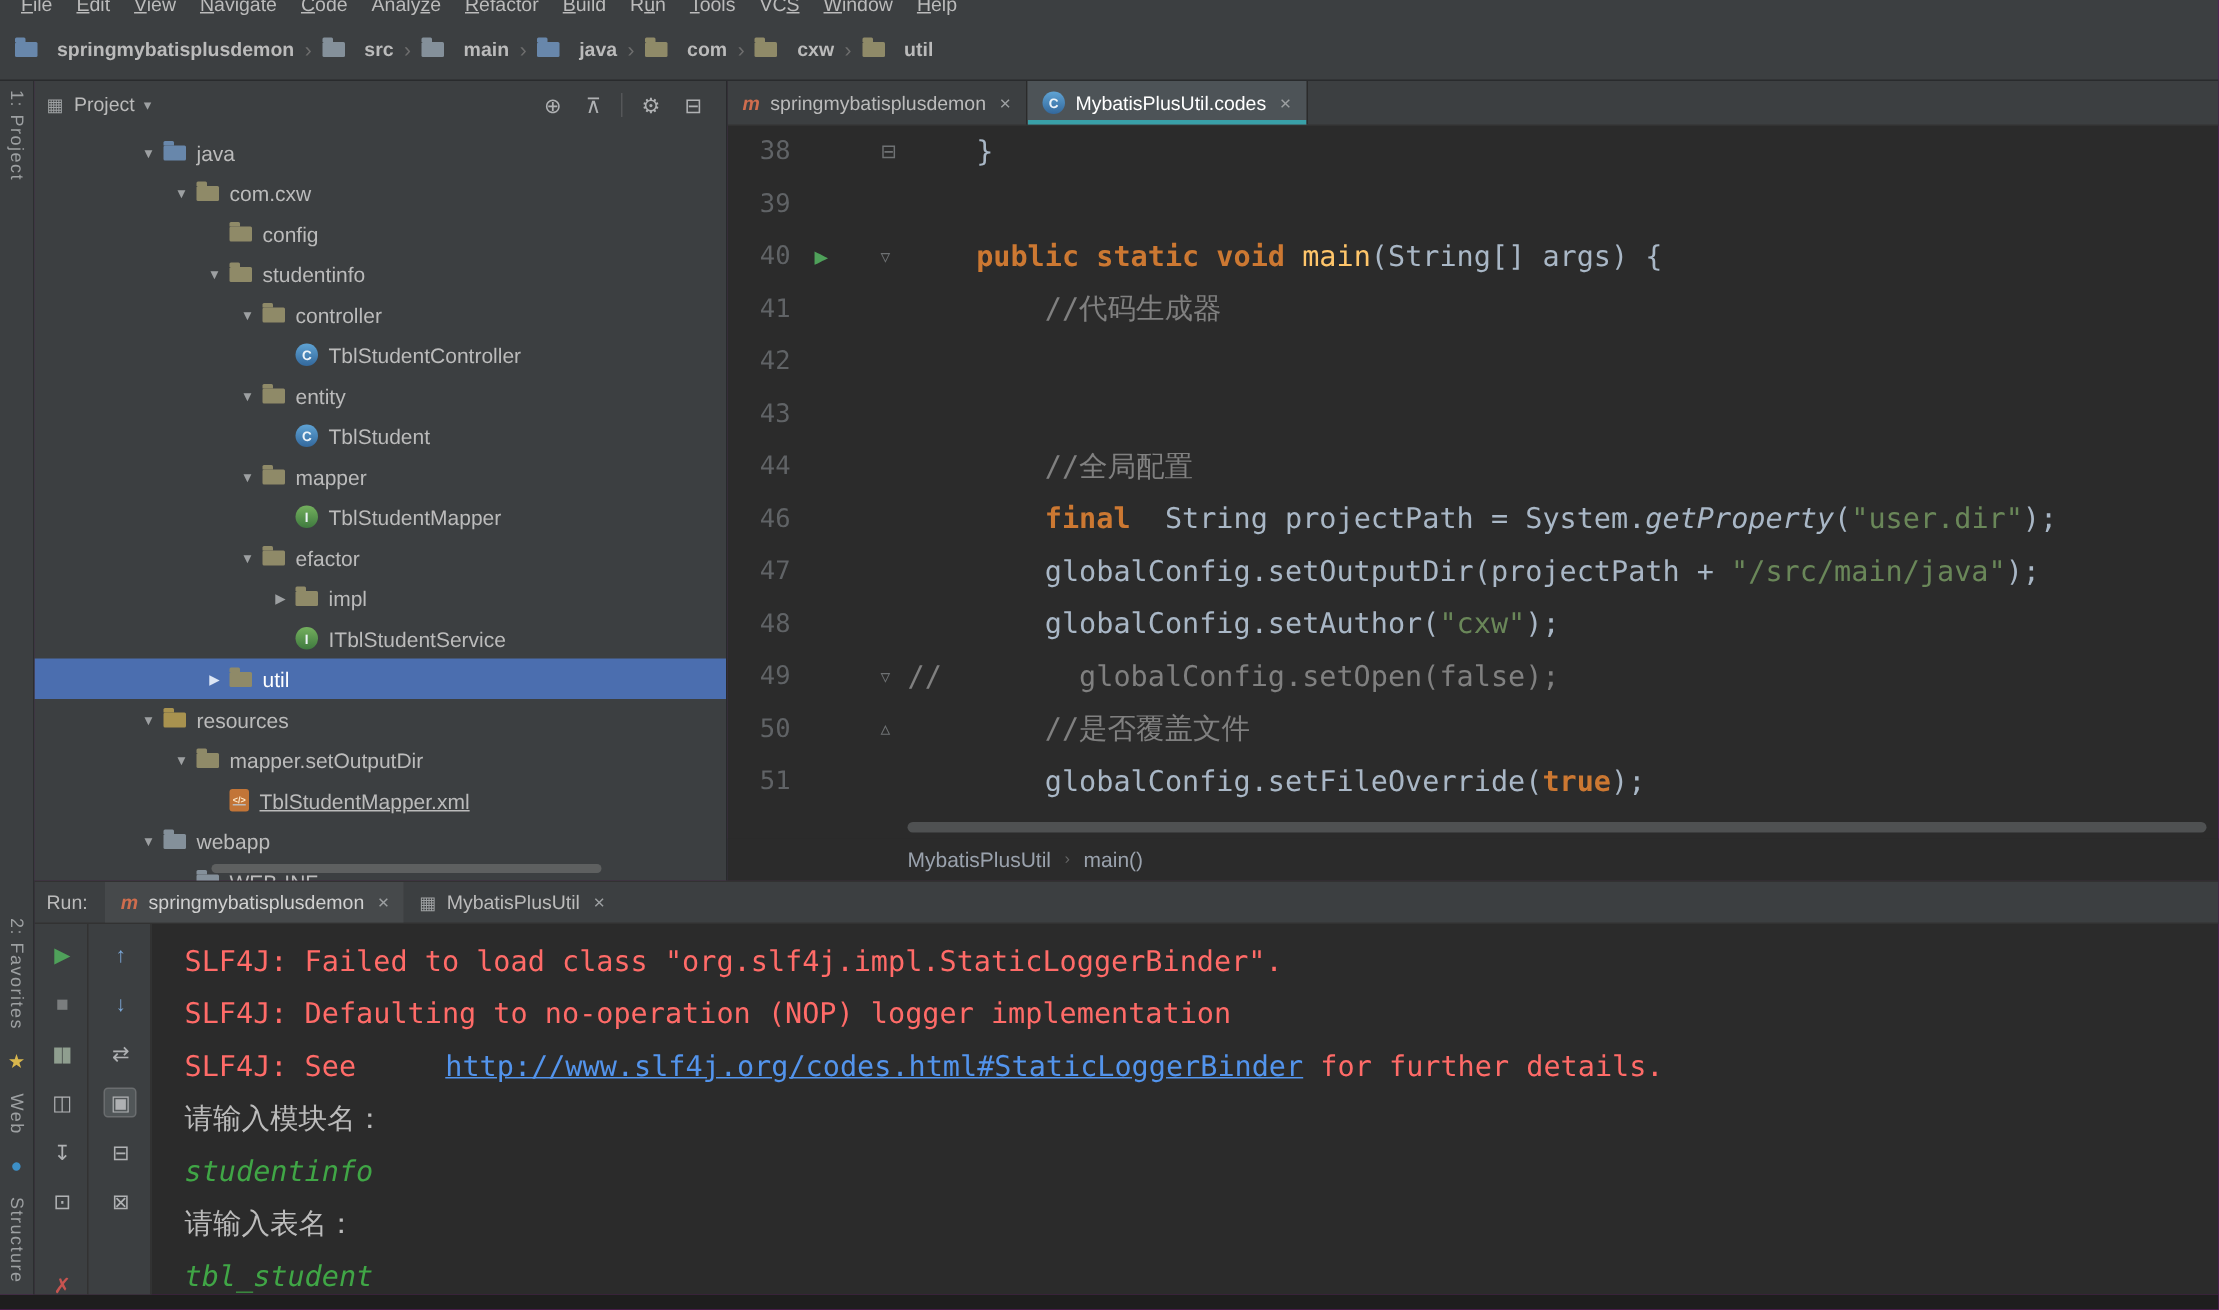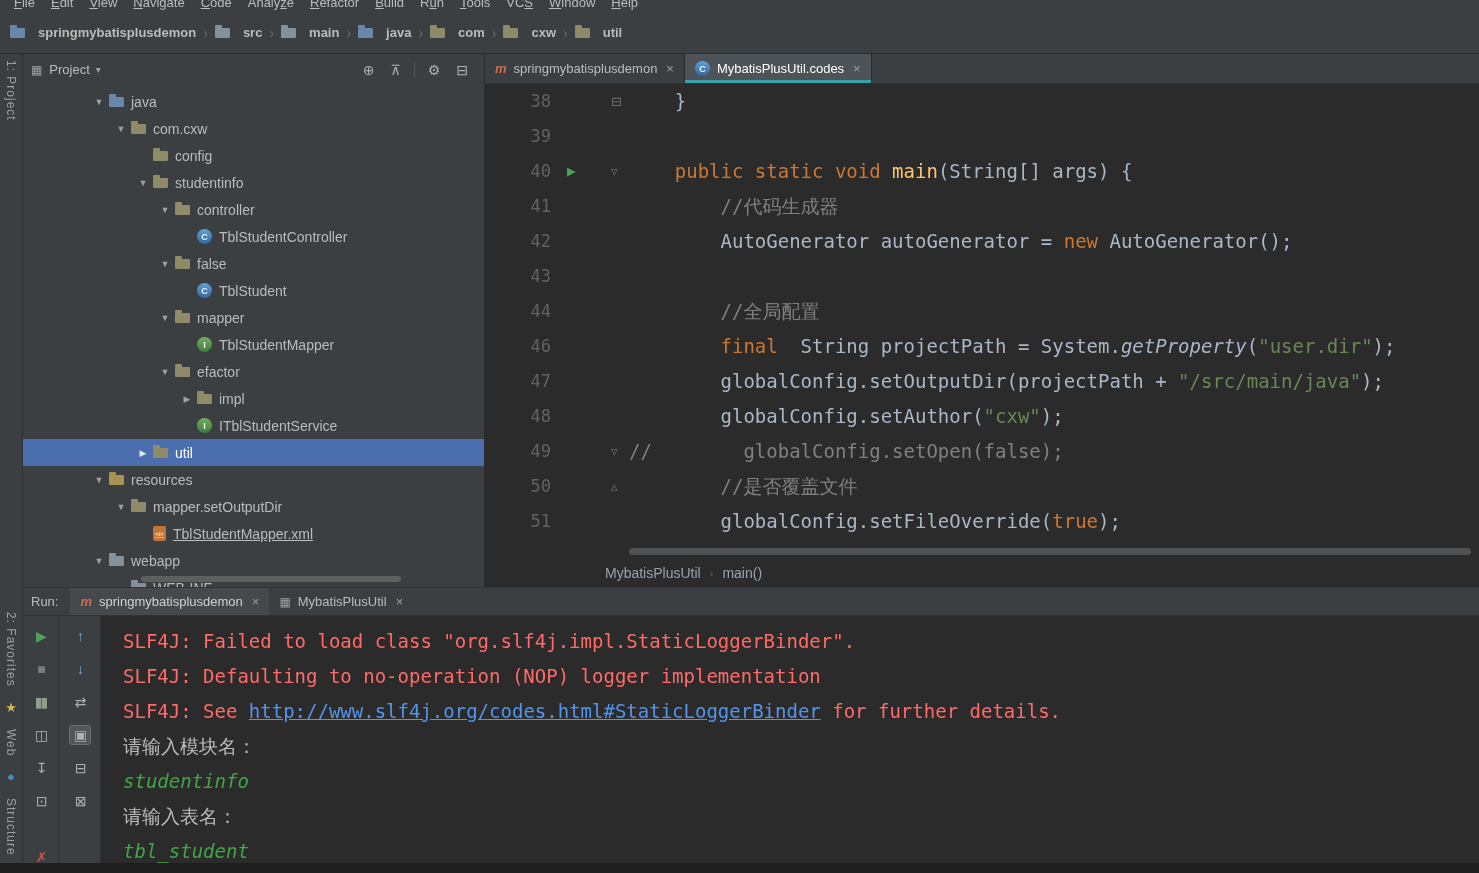--- a/index.html
+++ b/index.html
@@ -56,28 +56,28 @@
   .tree-hscroll{position:absolute;bottom:5px;left:118px;width:260px;height:6px;border-radius:3px;background:#5e6060;}
 
   
   .editor{flex:1;display:flex;flex-direction:column;background:#2b2b2b;min-width:0;}
   .tabbar{height:30px;flex:none;background:#3c3f41;display:flex;border-bottom:1px solid #323232;}
   .etab{display:flex;align-items:center;gap:7px;padding:0 10px;font-size:13px;color:#bbbbbb;border-right:1px solid #2b2b2b;white-space:nowrap;}
   .etab.active{background:#4d5357;color:#ffffff;box-shadow:inset 0 -3px 0 #39a0a8;}
   .tab-close{color:#9da0a2;font-size:13px;margin-left:2px;}
   .tab-mi{font-style:italic;font-weight:700;color:#cf6d4e;font-size:13px;}
   .tab-app{color:#9da0a2;font-size:12px;}
-  .editor-body{flex:1;position:relative;overflow:hidden;font-family:"DejaVu Sans Mono",monospace;margin-left:24px;}
+  .editor-body{flex:1;position:relative;overflow:hidden;font-family:"DejaVu Sans Mono",monospace;}
   .code-line{height:35px;line-height:35px;display:flex;white-space:pre;font-size:19px;}
   .ln{width:42px;flex:none;text-align:right;color:#606366;font-size:17px;}
   .gut{width:78px;flex:none;position:relative;}
   .run-arrow{position:absolute;left:16px;top:0;color:#4fa15a;font-size:15px;}
   .fold{position:absolute;left:60px;top:0;color:#6e7173;font-size:13px;font-family:"DejaVu Sans",sans-serif;}
   .tok-p{color:#a9b7c6;}
-  .tok-k{color:#cc7832;}
+  .tok-k{color:#cc7832;font-weight:bold;}
   .tok-s{color:#6a8759;}
   .tok-c{color:#808080;}
   .tok-m{color:#ffc66b;}
   .tok-mi{color:#a9b7c6;font-style:italic;}
   .e-hscroll{position:absolute;bottom:4px;left:120px;right:8px;height:7px;background:#4f5152;border-radius:4px;}
   .editor-crumbs{height:28px;flex:none;display:flex;align-items:center;padding-left:120px;gap:9px;font-size:14px;color:#9aa2ad;background:#2b2b2b;}
   .ecrumb-sep{color:#666;font-size:11px;}
 
   
   .run-panel{flex:1;display:flex;flex-direction:column;background:#2b2b2b;border-top:1px solid #323232;min-height:0;}
@@ -88,21 +88,21 @@
   .rtab.active{background:#46494b;color:#d0d0d0;}
   .run-body{flex:1;display:flex;min-height:0;}
   .rtb{flex:none;background:#3c3f41;border-right:1px solid #323232;display:flex;flex-direction:column;align-items:center;padding-top:10px;gap:13px;}
   .rtb1{width:36px;}
   .rtb2{width:42px;}
   .rtb-icon{width:22px;height:20px;display:flex;align-items:center;justify-content:center;font-size:14px;letter-spacing:-2px;}
   .rtb-icon.pressed{background:#515658;border:1px solid #6a6d6f;border-radius:3px;}
   .rtb-icon.bottom{margin-top:auto;margin-bottom:6px;}
   .console{flex:1;padding:8px 0 0 22px;font-family:"DejaVu Sans Mono",monospace;font-size:19px;line-height:35px;overflow:hidden;white-space:pre;}
   .cl-error,.cl-error-link{color:#ff6b68;}
-  .console-link{color:#5394ec;text-decoration:underline;}
+  .console-link{color:#5394ec;text-decoration:underline;margin-left:48px;}
   .cl-plain{color:#bbbbbb;}
   .cl-input{color:#40a646;font-style:italic;}
 </style>
 </head>
 <body>
 
 <div class="ide">
   <div class="menubar">
       <span class="menu-item"><u>F</u>ile</span>
       <span class="menu-item"><u>E</u>dit</span>
@@ -213,21 +213,21 @@
                 <span class="tree-label">controller</span>
               </div>
               <div class="tree-row" style="padding-left: 154px;">
                 <span class="tree-arrow"></span>
                 <span class="titem-icon ic-class">C</span>
                 <span class="tree-label">TblStudentController</span>
               </div>
               <div class="tree-row" style="padding-left: 132px;">
                 <span class="tree-arrow">▼</span>
                 <span class="titem-icon fico fc-package"></span>
-                <span class="tree-label">false</span>
+                <span class="tree-label">entity</span>
               </div>
               <div class="tree-row" style="padding-left: 154px;">
                 <span class="tree-arrow"></span>
                 <span class="titem-icon ic-class">C</span>
                 <span class="tree-label">TblStudent</span>
               </div>
               <div class="tree-row" style="padding-left: 132px;">
                 <span class="tree-arrow">▼</span>
                 <span class="titem-icon fico fc-package"></span>
                 <span class="tree-label">mapper</span>
@@ -298,21 +298,21 @@
                 <span>MybatisPlusUtil.codes</span>
                 <span class="tab-close">×</span>
               </div>
             </div>
           <div class="editor-body">
             <div id="code-lines">
                 <div class="code-line"><span class="ln">38</span><span class="gut"><span class="fold">⊟</span></span><span class="ctext"><span class="tok-p">    }</span></span></div>
                 <div class="code-line"><span class="ln">39</span><span class="gut"></span><span class="ctext"></span></div>
                 <div class="code-line"><span class="ln">40</span><span class="gut"><span class="run-arrow">▶</span><span class="fold">▿</span></span><span class="ctext"><span class="tok-p">    </span><span class="tok-k">public static void </span><span class="tok-m">main</span><span class="tok-p">(String[] args) {</span></span></div>
                 <div class="code-line"><span class="ln">41</span><span class="gut"></span><span class="ctext"><span class="tok-p">        </span><span class="tok-c">//代码生成器</span></span></div>
-                <div class="code-line"><span class="ln">42</span><span class="gut"></span><span class="ctext"><span class="tok-p">        AutoGenerator autoGenerator = </span><span class="tok-k">new</span><span class="tok-p"> AutoGenerator();</span></span></div>
+                <div class="code-line"><span class="ln">42</span><span class="gut"></span></div>
                 <div class="code-line"><span class="ln">43</span><span class="gut"></span><span class="ctext"></span></div>
                 <div class="code-line"><span class="ln">44</span><span class="gut"></span><span class="ctext"><span class="tok-p">        </span><span class="tok-c">//全局配置</span></span></div>
                 <div class="code-line"><span class="ln">46</span><span class="gut"></span><span class="ctext"><span class="tok-p">        </span><span class="tok-k">final</span><span class="tok-p">  String projectPath = System.</span><span class="tok-mi">getProperty</span><span class="tok-p">(</span><span class="tok-s">"user.dir"</span><span class="tok-p">);</span></span></div>
                 <div class="code-line"><span class="ln">47</span><span class="gut"></span><span class="ctext"><span class="tok-p">        globalConfig.setOutputDir(projectPath + </span><span class="tok-s">"/src/main/java"</span><span class="tok-p">);</span></span></div>
                 <div class="code-line"><span class="ln">48</span><span class="gut"></span><span class="ctext"><span class="tok-p">        globalConfig.setAuthor(</span><span class="tok-s">"cxw"</span><span class="tok-p">);</span></span></div>
                 <div class="code-line"><span class="ln">49</span><span class="gut"><span class="fold">▿</span></span><span class="ctext"><span class="tok-c">//        globalConfig.setOpen(false);</span></span></div>
                 <div class="code-line"><span class="ln">50</span><span class="gut"><span class="fold">▵</span></span><span class="ctext"><span class="tok-c">        //是否覆盖文件</span></span></div>
                 <div class="code-line"><span class="ln">51</span><span class="gut"></span><span class="ctext"><span class="tok-p">        globalConfig.setFileOverride(</span><span class="tok-k">true</span><span class="tok-p">);</span></span></div>
               </div>
             <div class="e-hscroll"></div>

